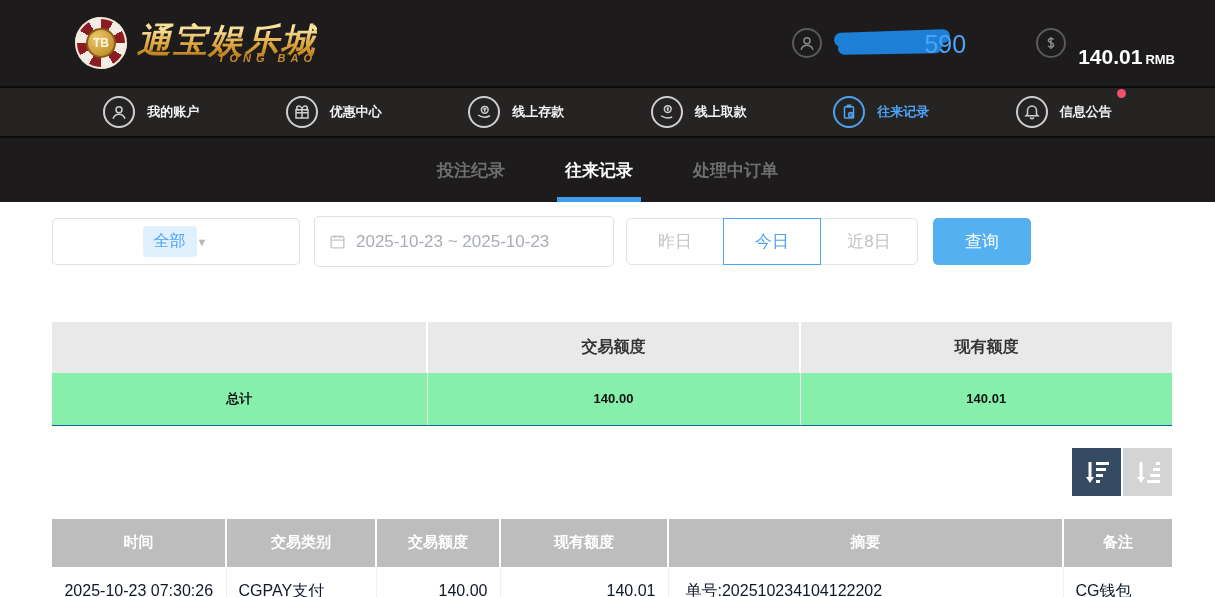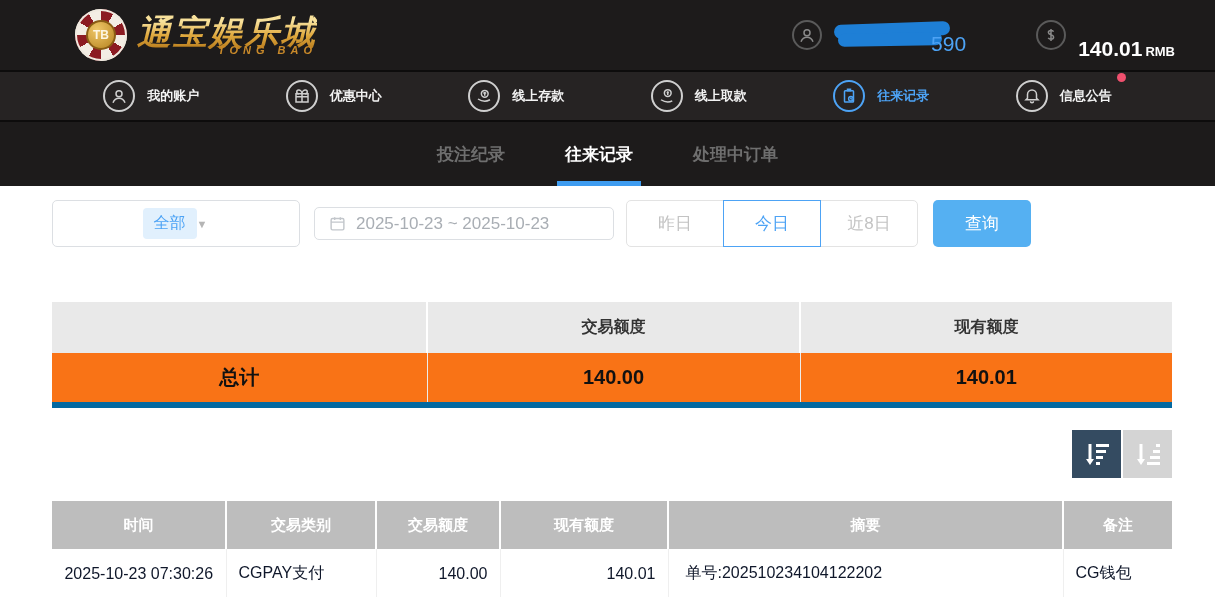--- a/index.html
+++ b/index.html
@@ -1,37 +1,37 @@
 <!DOCTYPE html>
 <html><head>
 <meta charset="utf-8">
 <style>
   * { margin:0; padding:0; box-sizing:border-box; }
   html,body { width:1215px; height:597px; overflow:hidden; }
   body { font-family:"Liberation Sans","DejaVu Sans",sans-serif; background:#fff; }
 
   
-  .top-header { height:70px; background:#1d1b1b; display:flex; align-items:center; justify-content:space-between; padding:0 40px 0 75px; }
+  .top-header { height:86px; background:#1d1b1b; display:flex; align-items:center; justify-content:space-between; padding:0 40px 0 75px; }
   .logo-wrap { display:flex; align-items:center; gap:10px; }
   .chip { width:52px; height:52px; border-radius:50%;
     background:conic-gradient(#8c1b22 0 30deg,#f3ede4 30deg 60deg,#8c1b22 60deg 90deg,#f3ede4 90deg 120deg,#8c1b22 120deg 150deg,#f3ede4 150deg 180deg,#8c1b22 180deg 210deg,#f3ede4 210deg 240deg,#8c1b22 240deg 270deg,#f3ede4 270deg 300deg,#8c1b22 300deg 330deg,#f3ede4 330deg 360deg);
     display:flex; align-items:center; justify-content:center; box-shadow:0 0 0 2px #efe9df inset; }
   .chip-center { width:30px; height:30px; border-radius:50%; background:radial-gradient(circle at 35% 30%,#f0c869,#b5821f); border:2px solid #8a5c14; display:flex; align-items:center; justify-content:center; color:#fdf6e3; font-size:12px; font-weight:bold; }
   .logo-text { display:flex; flex-direction:column; line-height:1;font-style:italic; }
   .logo-cn { font-family:"DejaVu Serif","Liberation Serif",serif; font-size:34px; font-weight:bold;
     background:linear-gradient(180deg,#f7e09a 20%,#e0a93e 60%,#b87c1d); -webkit-background-clip:text; background-clip:text; color:transparent; letter-spacing:2px; }
   .logo-en { font-size:11px; font-weight:bold; color:#c8892a; letter-spacing:5px; align-self:flex-end; margin-top:-4px; }
 
   .header-right { display:flex; align-items:center; gap:70px; }
   .hr-group { display:flex; align-items:center; gap:12px; }
   .circ-icon { width:30px; height:30px; border:2px solid #5a5a5a; border-radius:50%; display:flex; align-items:center; justify-content:center; color:#8a8a8a; flex:none; }
   .user-mask { position:relative; width:132px; height:34px; }
   .scribble-a { position:absolute; left:0; top:5px; width:116px; height:14px; background:#1e7fd6; border-radius:9px; transform:rotate(-2deg); }
   .scribble-b { position:absolute; left:4px; top:15px; width:104px; height:13px; background:#1e7fd6; border-radius:9px; transform:rotate(-1deg); }
-  .mask-suffix { position:absolute; right:0; top:14px; color:#4da3f5; font-size:21px; }
+  .mask-suffix { position:absolute; right:0; top:4px; color:#4da3f5; font-size:25px; }
   .balance { color:#ffffff; font-size:21px; font-weight:bold;margin-top:28px; }
   .balance small { font-size:13px; font-weight:bold; margin-left:3px; }
 
   
   .main-nav { height:52px; background:#262323; border-top:2px solid #0d0c0c; border-bottom:2px solid #0d0c0c; display:flex; align-items:center; justify-content:space-around; padding:0 60px; }
   .nav-item { display:flex; align-items:center; gap:12px; color:#f2f2f2; font-size:13px; font-weight:bold; cursor:pointer; position:relative; }
   .nav-circle { width:32px; height:32px; border:2px solid #cfcfcf; border-radius:50%; display:flex; align-items:center; justify-content:center; }
   .nav-item.active { color:#4da3f5; }
   .nav-item.active .nav-circle { border-color:#4da3f5; }
   .nav-item svg { stroke:#cfcfcf; }
@@ -42,33 +42,33 @@
   .sub-nav { height:64px; background:#1d1b1b; display:flex; align-items:stretch; justify-content:center; gap:44px; }
   .sub-tab { display:flex; align-items:center; color:#6f6f6f; font-size:17px; font-weight:bold; cursor:pointer; position:relative; padding:0 8px; }
   .sub-tab.active { color:#ffffff; }
   .sub-tab.active::after { content:""; position:absolute; left:0; right:0; bottom:0; height:5px; background:#3e9cf0; }
 
   
   .filters { display:flex; align-items:center; margin:14px 0 0 52px; }
   .select-box { width:248px; height:47px; background:#fff; border:1px solid #dcdfe3; border-radius:5px; display:flex; align-items:center; justify-content:center; padding:0 14px 0 12px; cursor:pointer; }
   .select-tag { background:#e1f0fd; color:#4da3f5; font-size:16px; padding:5px 11px; border-radius:4px; }
   .select-caret { color:#b5b5b5; font-size:11px; }
-  .date-box { width:300px; height:33px; border:1px solid #dcdfe3; border-radius:5px; margin-left:14px; display:flex; align-items:center; gap:10px; padding:0 14px; color:#a9aeb4; font-size:17px; cursor:pointer; }
+  .date-box { width:300px; height:51px; border:1px solid #dcdfe3; border-radius:5px; margin-left:14px; display:flex; align-items:center; gap:10px; padding:0 14px; color:#a9aeb4; font-size:17px; cursor:pointer; }
   .btn-group { display:flex; margin-left:12px; }
   .qbtn { width:98px; height:47px; background:#fff; border:1px solid #e3e3e3; color:#c3c3c3; font-size:17px; display:flex; align-items:center; justify-content:center; cursor:pointer; margin-left:-1px; }
   .qbtn:first-child { border-radius:5px 0 0 5px; margin-left:0; }
   .qbtn:last-child { border-radius:0 5px 5px 0; }
   .qbtn.active { border-color:#4da3f5; color:#4da3f5; z-index:2; }
   .search-btn { width:98px; height:47px; margin-left:15px; background:#55b0f2; border:none; border-radius:5px; color:#fff; font-size:17px; cursor:pointer; font-family:inherit; }
 
   
   .summary-table { width:1120px; margin:55px 0 0 52px; border-collapse:collapse; table-layout:fixed; }
   .summary-table th { background:#e9e9e9; height:51px; font-size:16px; font-weight:600; color:#333; text-align:center; border-right:2px solid #fff; }
   .summary-table th:last-child { border-right:none; }
-  .summary-table td { height:52px; font-size:20px; font-weight:bold; color:#111; text-align:center; background:#f97316; border-bottom:6px solid #0369a1; border-right:1px solid #ececec; }
+  .summary-table td { height:52px; font-size:13px; font-weight:bold; color:#111; text-align:center; background:#86efac; border-bottom:1px solid #0369a1; border-right:1px solid #ececec; }
   .summary-table td:last-child { border-right:none; }
 
   
   .sort-row { width:1120px; margin:22px 0 0 52px; display:flex; justify-content:flex-end; gap:2px; }
   .sort-btn { width:49px; height:48px; display:flex; align-items:center; justify-content:center; cursor:pointer; }
   .sort-btn.desc { background:#344b61; }
   .sort-btn.asc { background:#d4d4d4; }
 
   
   .records-table { width:1120px; margin:23px 0 0 52px; border-collapse:collapse; table-layout:fixed; }

